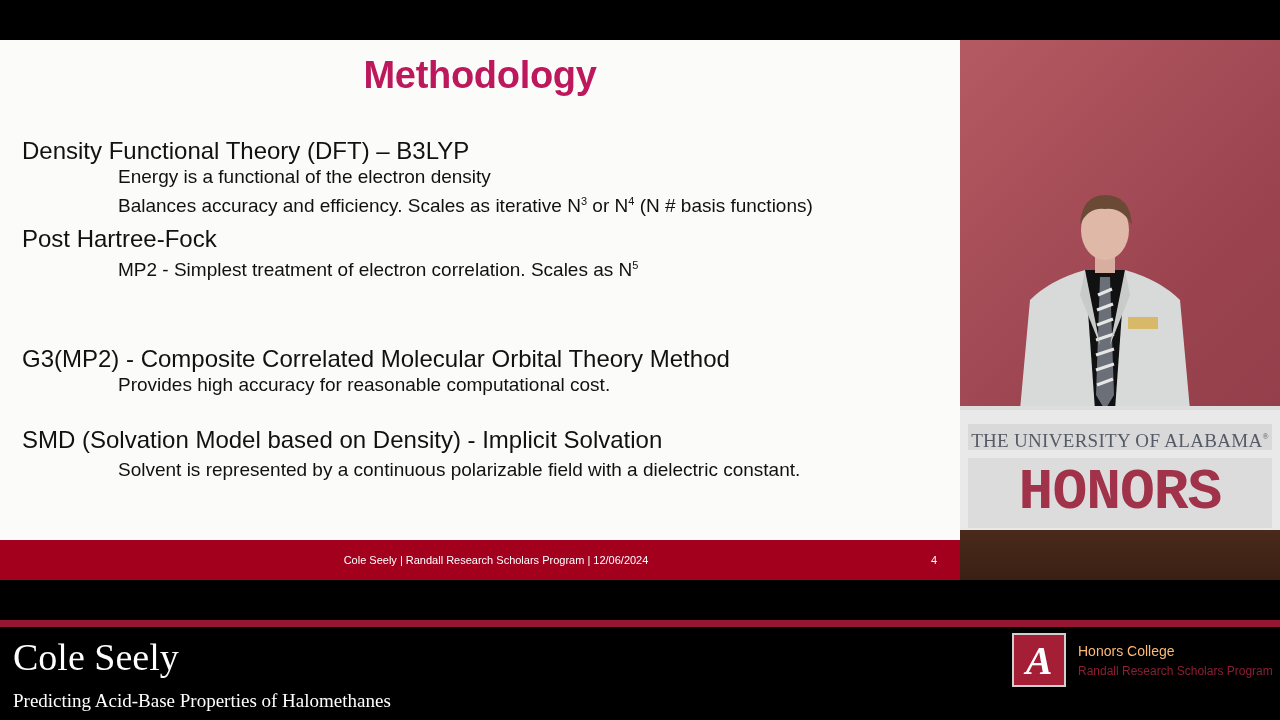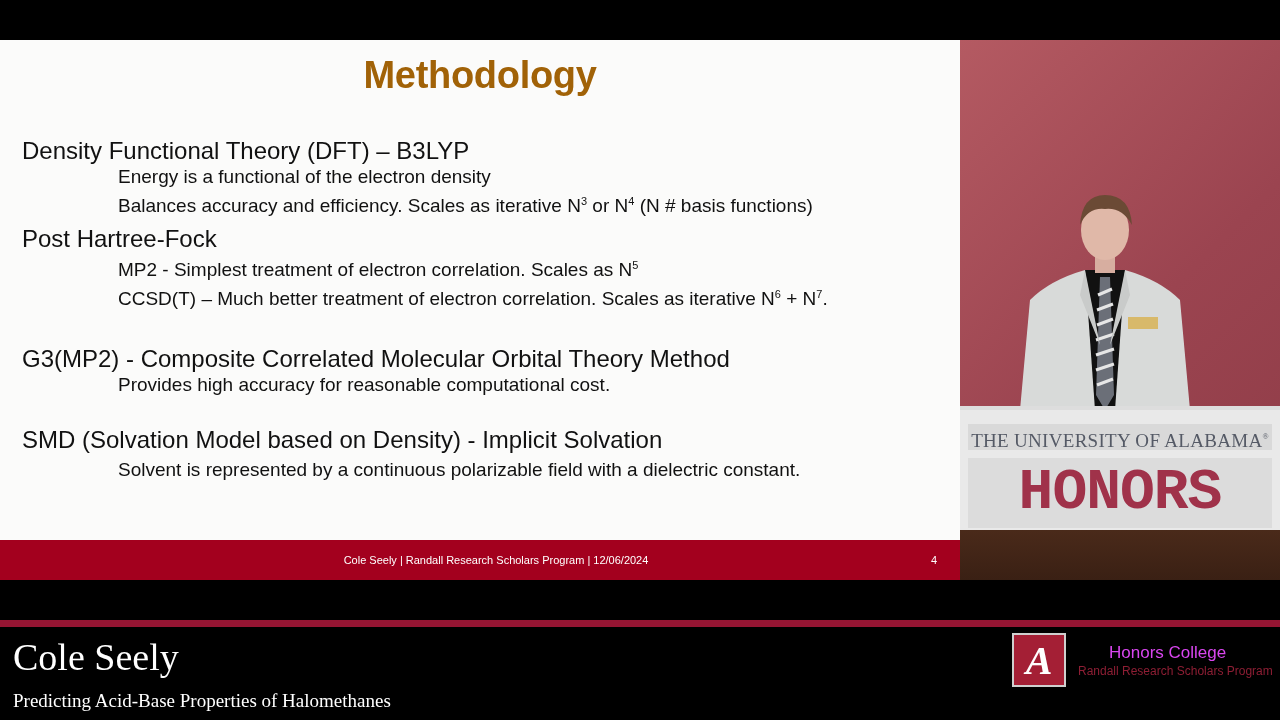--- a/index.html
+++ b/index.html
@@ -2,21 +2,21 @@
 <html><head>
 <meta charset="utf-8">
 <style>
   * { margin: 0; padding: 0; box-sizing: border-box; }
   html, body { width: 1280px; height: 720px; background: #000; overflow: hidden; }
   body { position: relative; font-family: "Liberation Sans", sans-serif; }
 
   
   .slide { position: absolute; left: 0; top: 40px; width: 960px; height: 540px; background: #fbfbfa; }
   .slide-title { position: absolute; left: 0; width: 960px; top: 14px; text-align: center;
-    color: #a16207; font-weight: bold; font-size: 38px; letter-spacing: -0.3px; }
+    color: #be185d; font-weight: bold; font-size: 38px; letter-spacing: -0.3px; }
   .section { position: absolute; left: 22px; }
   .section-heading { font-size: 24px; color: #111; line-height: 28px; white-space: nowrap; }
   .section-line { font-size: 19px; color: #111; line-height: 24px; margin-left: 96px; white-space: nowrap; }
   .section-line sup { font-size: 11px; vertical-align: 7px; }
   .sec-dft { top: 97px; }
   .sec-phf { top: 185px; }
   .sec-g3 { top: 305px; }
   .sec-smd { top: 386px; }
   .sec-smd .section-line { margin-top: 4px; }
 
@@ -42,39 +42,38 @@
   
   .lower-band { position: absolute; left: 0; top: 620px; width: 1280px; height: 7px; background: #951533; }
   .presenter-name { position: absolute; left: 13px; top: 634px; color: #fff;
     font-family: "Liberation Serif", serif; font-size: 38px; line-height: 46px; }
   .presenter-topic { position: absolute; left: 13px; top: 689px; color: #fff;
     font-family: "Liberation Serif", serif; font-size: 19px; line-height: 24px; }
 
   .logo-box { position: absolute; left: 1012px; top: 633px; width: 54px; height: 54px; background: #a41f35;
     border: 2px solid #cfcfcf; display: flex; align-items: center; justify-content: center; }
   .logo-glyph { color: #fff; font-family: "Liberation Serif", serif; font-style: italic; font-weight: bold; font-size: 40px; }
-  .hc-title { position: absolute; left: 1078px; top: 643px; color: #d946ef; font-size: 17px; margin-left: 31px; }
+  .hc-title { position: absolute; left: 1078px; top: 643px; color: #fdba74; font-size: 14px; }
   .hc-sub { position: absolute; left: 1078px; top: 664px; color: #8e1e34; font-size: 12px; }
 </style>
 </head>
 <body>
 
 <div class="slide">
   <div class="slide-title">Methodology</div>
 
   <div class="section sec-dft">
     <div class="section-heading">Density Functional Theory (DFT) – B3LYP</div>
     <div class="section-line">Energy is a functional of the electron density</div>
     <div class="section-line"><span>Balances accuracy and efficiency. Scales as iterative N</span><sup>3</sup><span> or N</span><sup>4</sup><span> (N # basis functions)</span></div>
   </div>
 
   <div class="section sec-phf">
     <div class="section-heading">Post Hartree-Fock</div>
     <div class="section-line"><span>MP2 - Simplest treatment of electron correlation. Scales as N</span><sup>5</sup></div>
-    <div class="section-line"><span>CCSD(T) – Much better treatment of electron correlation. Scales as iterative N</span><sup>6</sup><span> + N</span><sup>7</sup><span>.</span></div>
   </div>
 
   <div class="section sec-g3">
     <div class="section-heading">G3(MP2) - Composite Correlated Molecular Orbital Theory Method</div>
     <div class="section-line">Provides high accuracy for reasonable computational cost.</div>
   </div>
 
   <div class="section sec-smd">
     <div class="section-heading">SMD (Solvation Model based on Density) - Implicit Solvation</div>
     <div class="section-line">Solvent is represented by a continuous polarizable field with a dielectric constant.</div>

